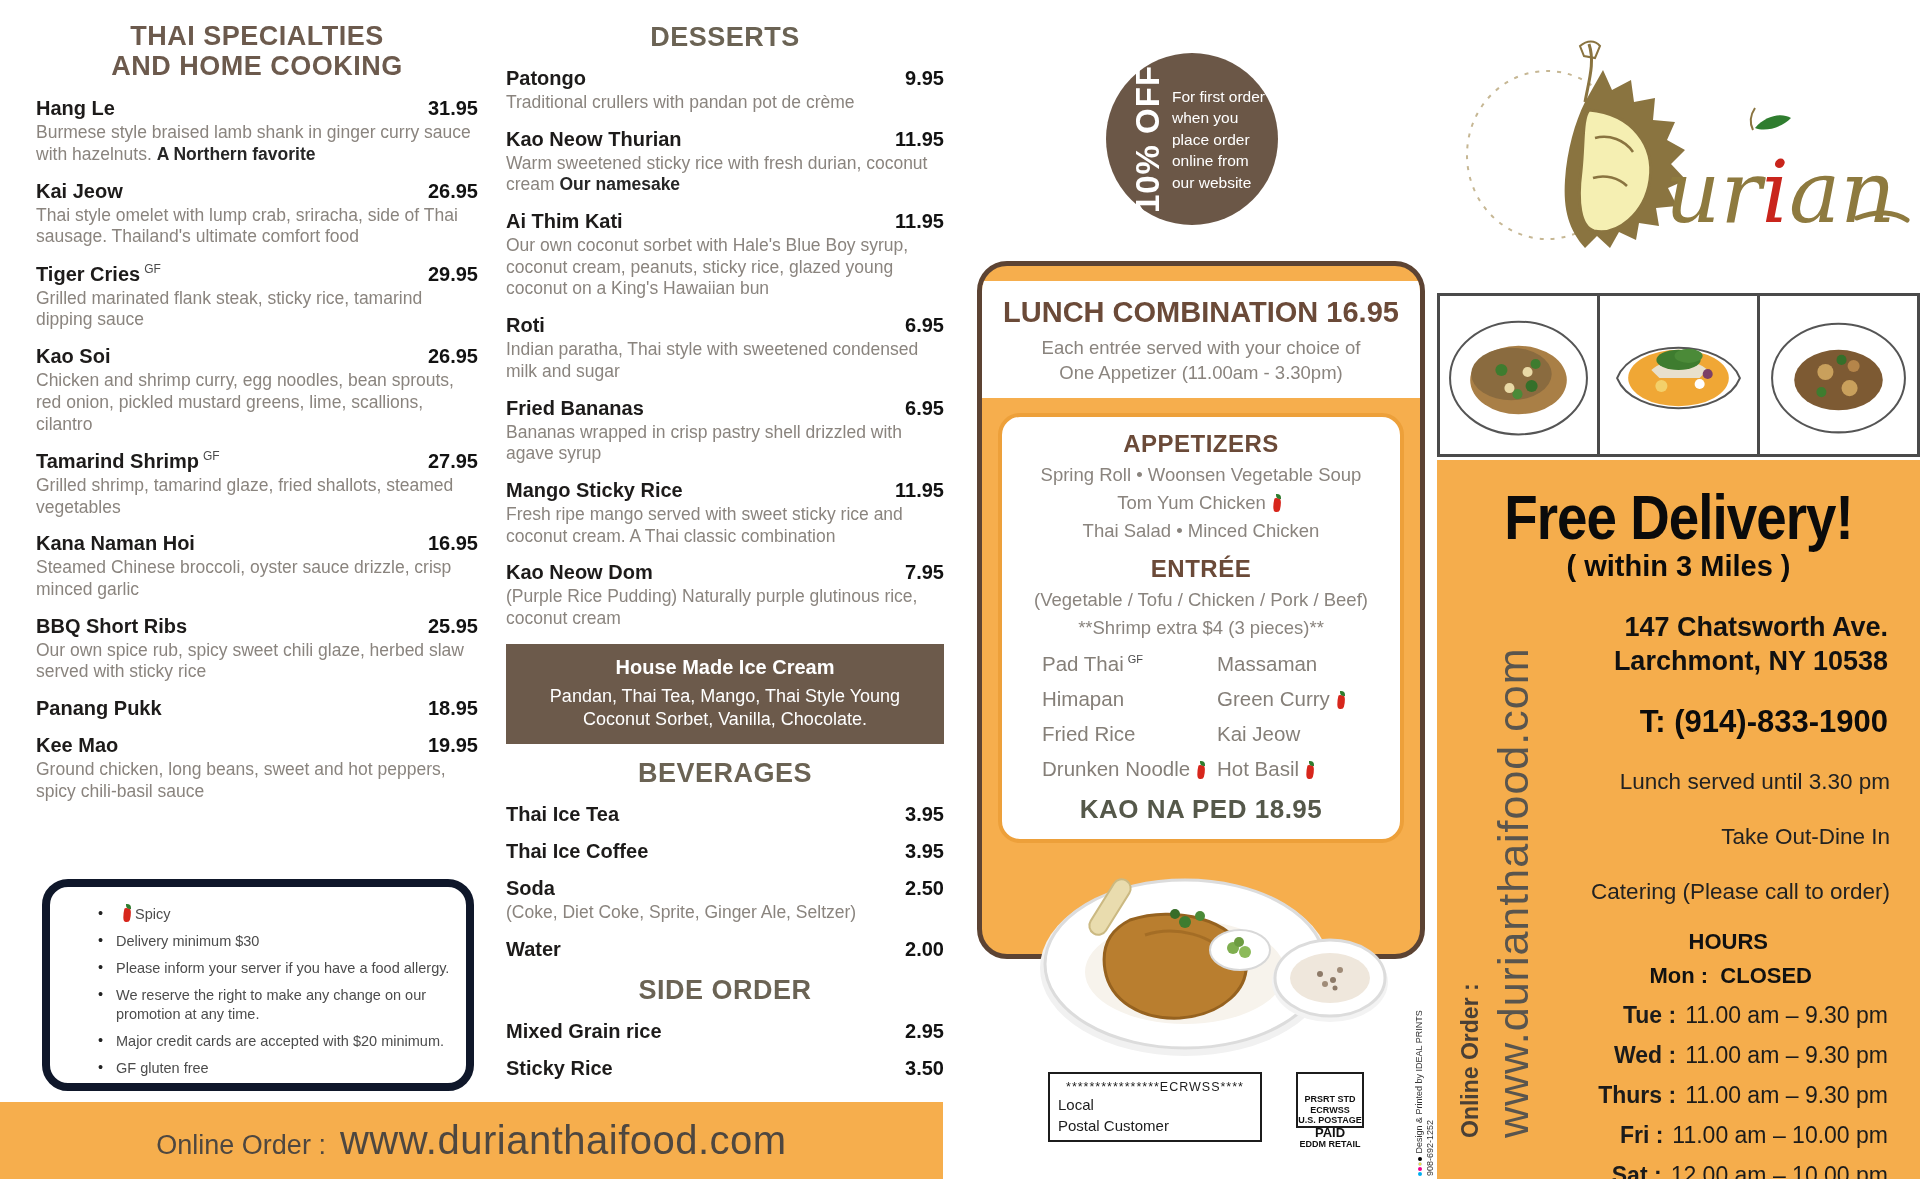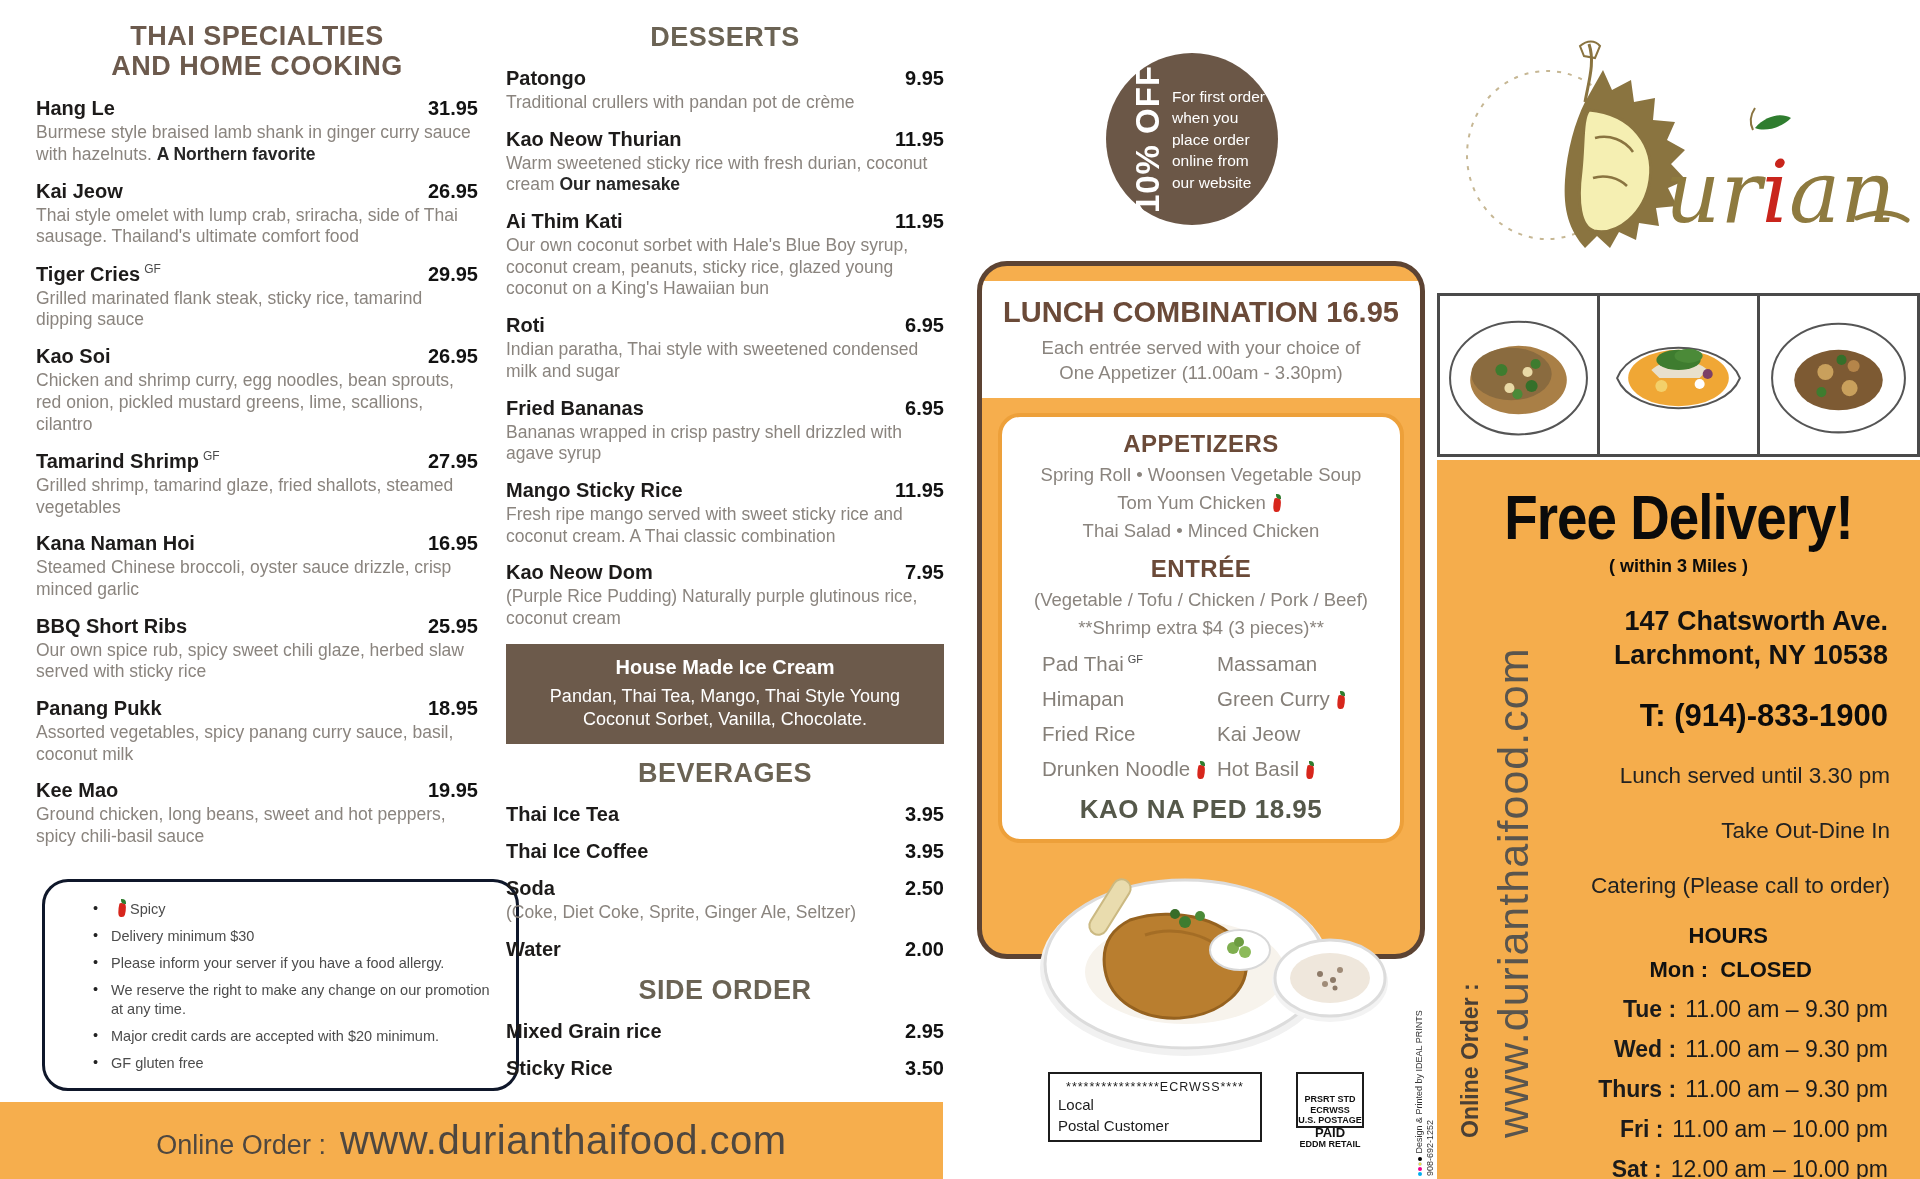--- a/index.html
+++ b/index.html
@@ -14,22 +14,22 @@
   .mi-head { display:flex; justify-content:space-between; align-items:baseline; }
   .mi-name { font-size:20px; font-weight:bold; color:#1d1b1a; }
   .gf { font-size:12px; font-weight:normal; color:#4a4a4a; margin-left:4px; vertical-align:super; }
   .mi-price { font-size:20px; font-weight:bold; color:#121212; }
   .mi-desc { font-size:17.5px; color:#8a847e; line-height:1.24; margin-top:2px; }
   .mi-desc .db { color:#262626; font-weight:bold; }
   
   #left-col { position:absolute; left:36px; top:22px; width:442px; }
   .left-title { color:#6c5a4d; line-height:1.1; margin-bottom:16px; }
   #notes-box {
-    position:absolute; left:42px; top:879px; width:477px; height:212px;
-    border:3px solid #0f172a; border-radius:26px; padding:18px 12px 8px 46px;
+    position:absolute; left:42px; top:879px; width:432px; height:212px;
+    border:8px solid #0f172a; border-radius:26px; padding:18px 12px 8px 46px;
   }
   .note { position:relative; font-size:14.5px; color:#4c4c4c; margin-bottom:9px; padding-left:20px; line-height:1.25; }
   .note::before { content:"\2022"; position:absolute; left:2px; top:-1px; color:#222; }
   
   .chili { display:inline-block; width:9px; height:17px; position:relative; margin:0 4px 0 6px; vertical-align:-3px; }
   .chili::before { content:""; position:absolute; left:1px; top:3px; width:8px; height:14px;
     background:#d7261c; border-radius:60% 40% 55% 45% / 12% 78% 22% 88%; transform:rotate(14deg); }
   .chili::after { content:""; position:absolute; left:4px; top:-1px; width:5px; height:5px;
     background:#2f7d2f; border-radius:0 80% 0 80%; }
   
@@ -78,21 +78,21 @@
   .cmyk i { display:inline-block; width:4px; height:4px; border-radius:50%; margin-right:1px; }
   
   #logo { position:absolute; left:1437px; top:10px; width:483px; height:274px; }
   #photo-row { position:absolute; left:1437px; top:293px; width:483px; height:164px; display:flex; }
   .pcell { flex:1; border:3px solid #4a4a4a; background:#fff; margin-right:-3px; padding:3px; }
   .pcell:last-child { margin-right:0; }
   .pcell svg { width:100%; height:100%; }
   #orange-panel { position:absolute; left:1437px; top:460px; width:483px; height:719px; background:#f5ad4c; }
   .fd { text-align:center; font-size:57px; font-weight:bold; color:#0b0b0b; margin-top:24px;
     transform:scale(.96,1.12); letter-spacing:-1px; }
-  .miles { text-align:center; font-size:18px; font-weight:bold; color:#0b0b0b; margin-top:6px; }
+  .miles { text-align:center; font-size:29px; font-weight:bold; color:#0b0b0b; }
   .addr { text-align:right; padding-right:32px; font-size:27px; font-weight:bold; line-height:1.25; margin-top:28px; color:#111; }
   .phone { text-align:right; padding-right:32px; font-size:31px; font-weight:bold; margin-top:25px; color:#0c0c0c; }
   .info-line { text-align:right; padding-right:30px; font-size:22.5px; color:#222; margin-top:29px; }
   .hours-title { text-align:right; padding-right:152px; font-weight:bold; font-size:22px; margin-top:24px; color:#111; }
   .mon-row { text-align:right; padding-right:108px; font-weight:bold; font-size:22px; margin-top:8px; color:#111; }
   .hrow { text-align:right; padding-right:32px; font-size:23px; margin-top:13px; color:#1b1b1b; }
   .hday { font-weight:bold; margin-right:9px; }
   #vert { position:absolute; left:20px; top:678px; transform:rotate(-90deg); transform-origin:0 0; white-space:nowrap; }
   .vert-label { font-size:23px; font-weight:bold; color:#4a4036; margin-bottom:5px; }
   .vert-site { font-size:43px; color:#59554e; letter-spacing:1px; }
@@ -155,21 +155,20 @@
           <span class="mi-name">BBQ Short Ribs</span>
           <span class="mi-price">25.95</span>
         </div>
       <div class="mi-desc"><span>Our own spice rub, spicy sweet chili glaze, herbed slaw served with sticky rice</span></div>
     </div>
     <div class="mi">
       <div class="mi-head">
           <span class="mi-name">Panang Pukk</span>
           <span class="mi-price">18.95</span>
         </div>
-      <div class="mi-desc"><span>Assorted vegetables, spicy panang curry sauce, basil, coconut milk</span></div>
     </div>
     <div class="mi">
       <div class="mi-head">
           <span class="mi-name">Kee Mao</span>
           <span class="mi-price">19.95</span>
         </div>
       <div class="mi-desc"><span>Ground chicken, long beans, sweet and hot peppers, spicy chili-basil sauce</span></div>
     </div>
   </div>
 

